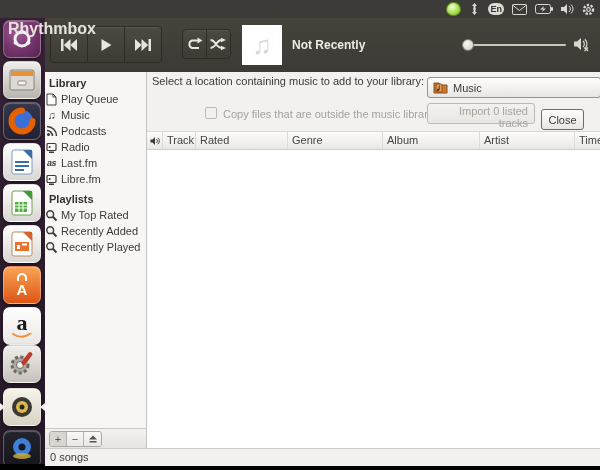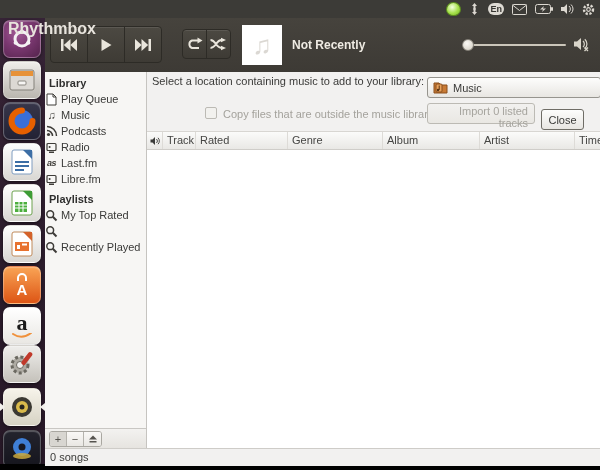--- a/index.html
+++ b/index.html
@@ -373,20 +373,21 @@
         <span>My Top Rated</span>
       </div>
 
       <div class="side-item">
         <span class="si">
           <svg width="13" height="13" viewBox="0 0 13 13">
               <circle cx="5.2" cy="5.2" r="3.4" fill="none" stroke="#3e3c38" stroke-width="1.5"></circle>
               <path d="M7.8 7.8 L11.5 11.5" stroke="#3e3c38" stroke-width="2"></path>
             </svg>
         </span>
+        <span>Recently Added</span>
       </div>
 
       <div class="side-item">
         <span class="si">
           <svg width="13" height="13" viewBox="0 0 13 13">
               <circle cx="5.2" cy="5.2" r="3.4" fill="none" stroke="#3e3c38" stroke-width="1.5"></circle>
               <path d="M7.8 7.8 L11.5 11.5" stroke="#3e3c38" stroke-width="2"></path>
             </svg>
         </span>
         <span>Recently Played</span>

